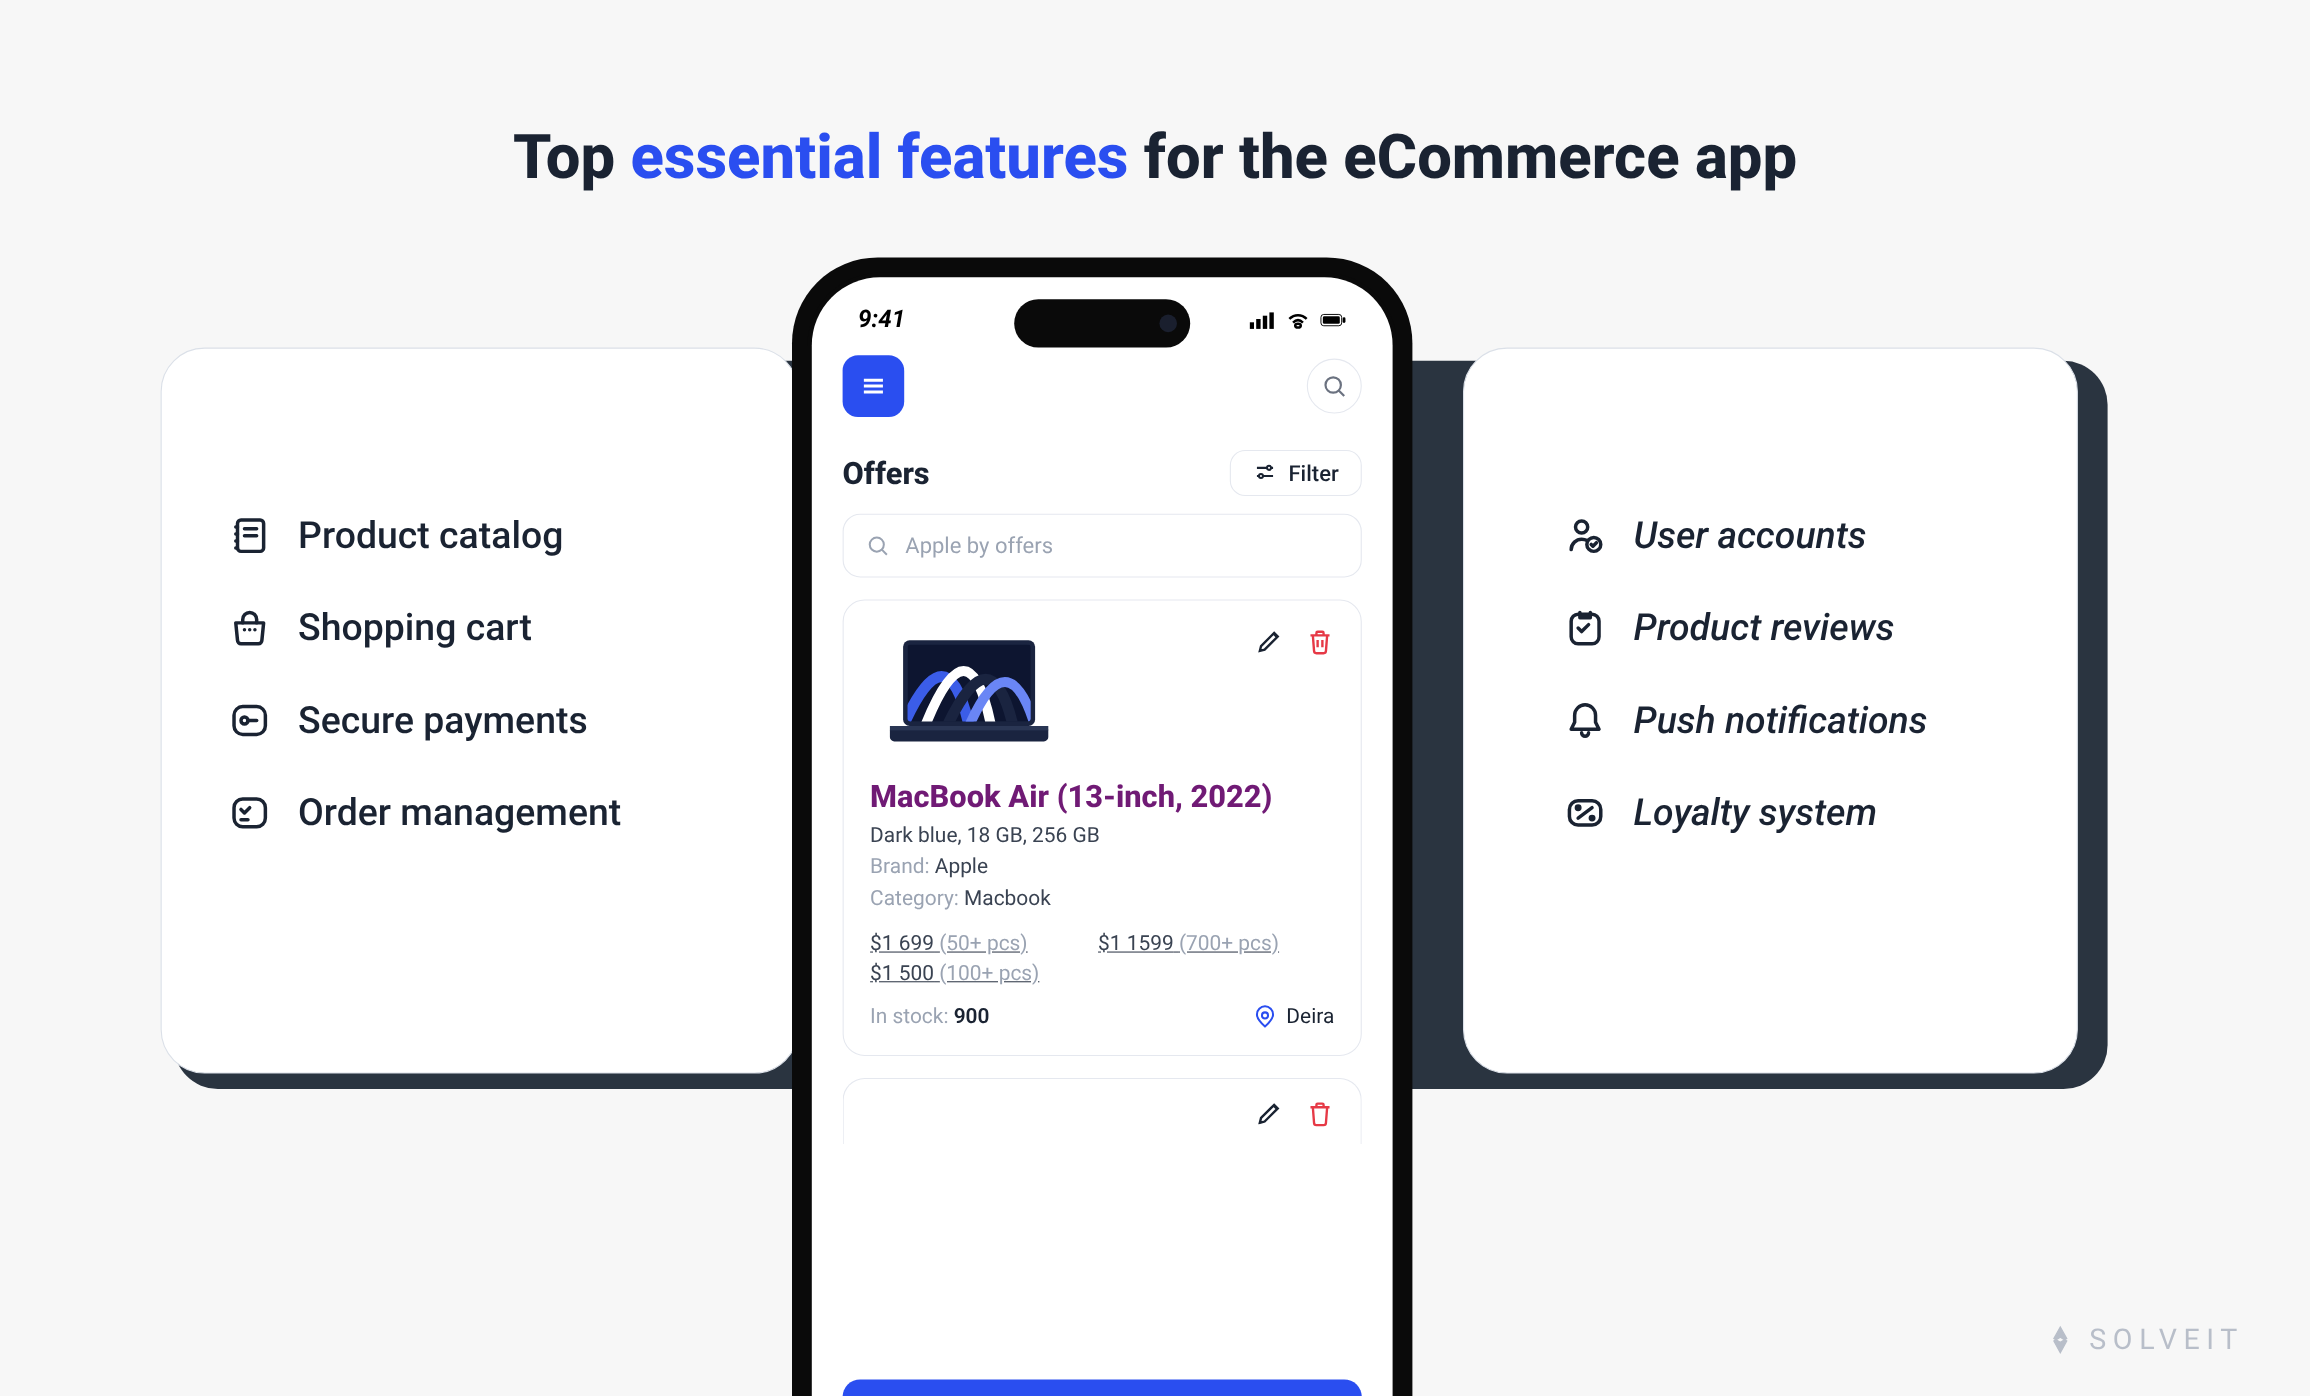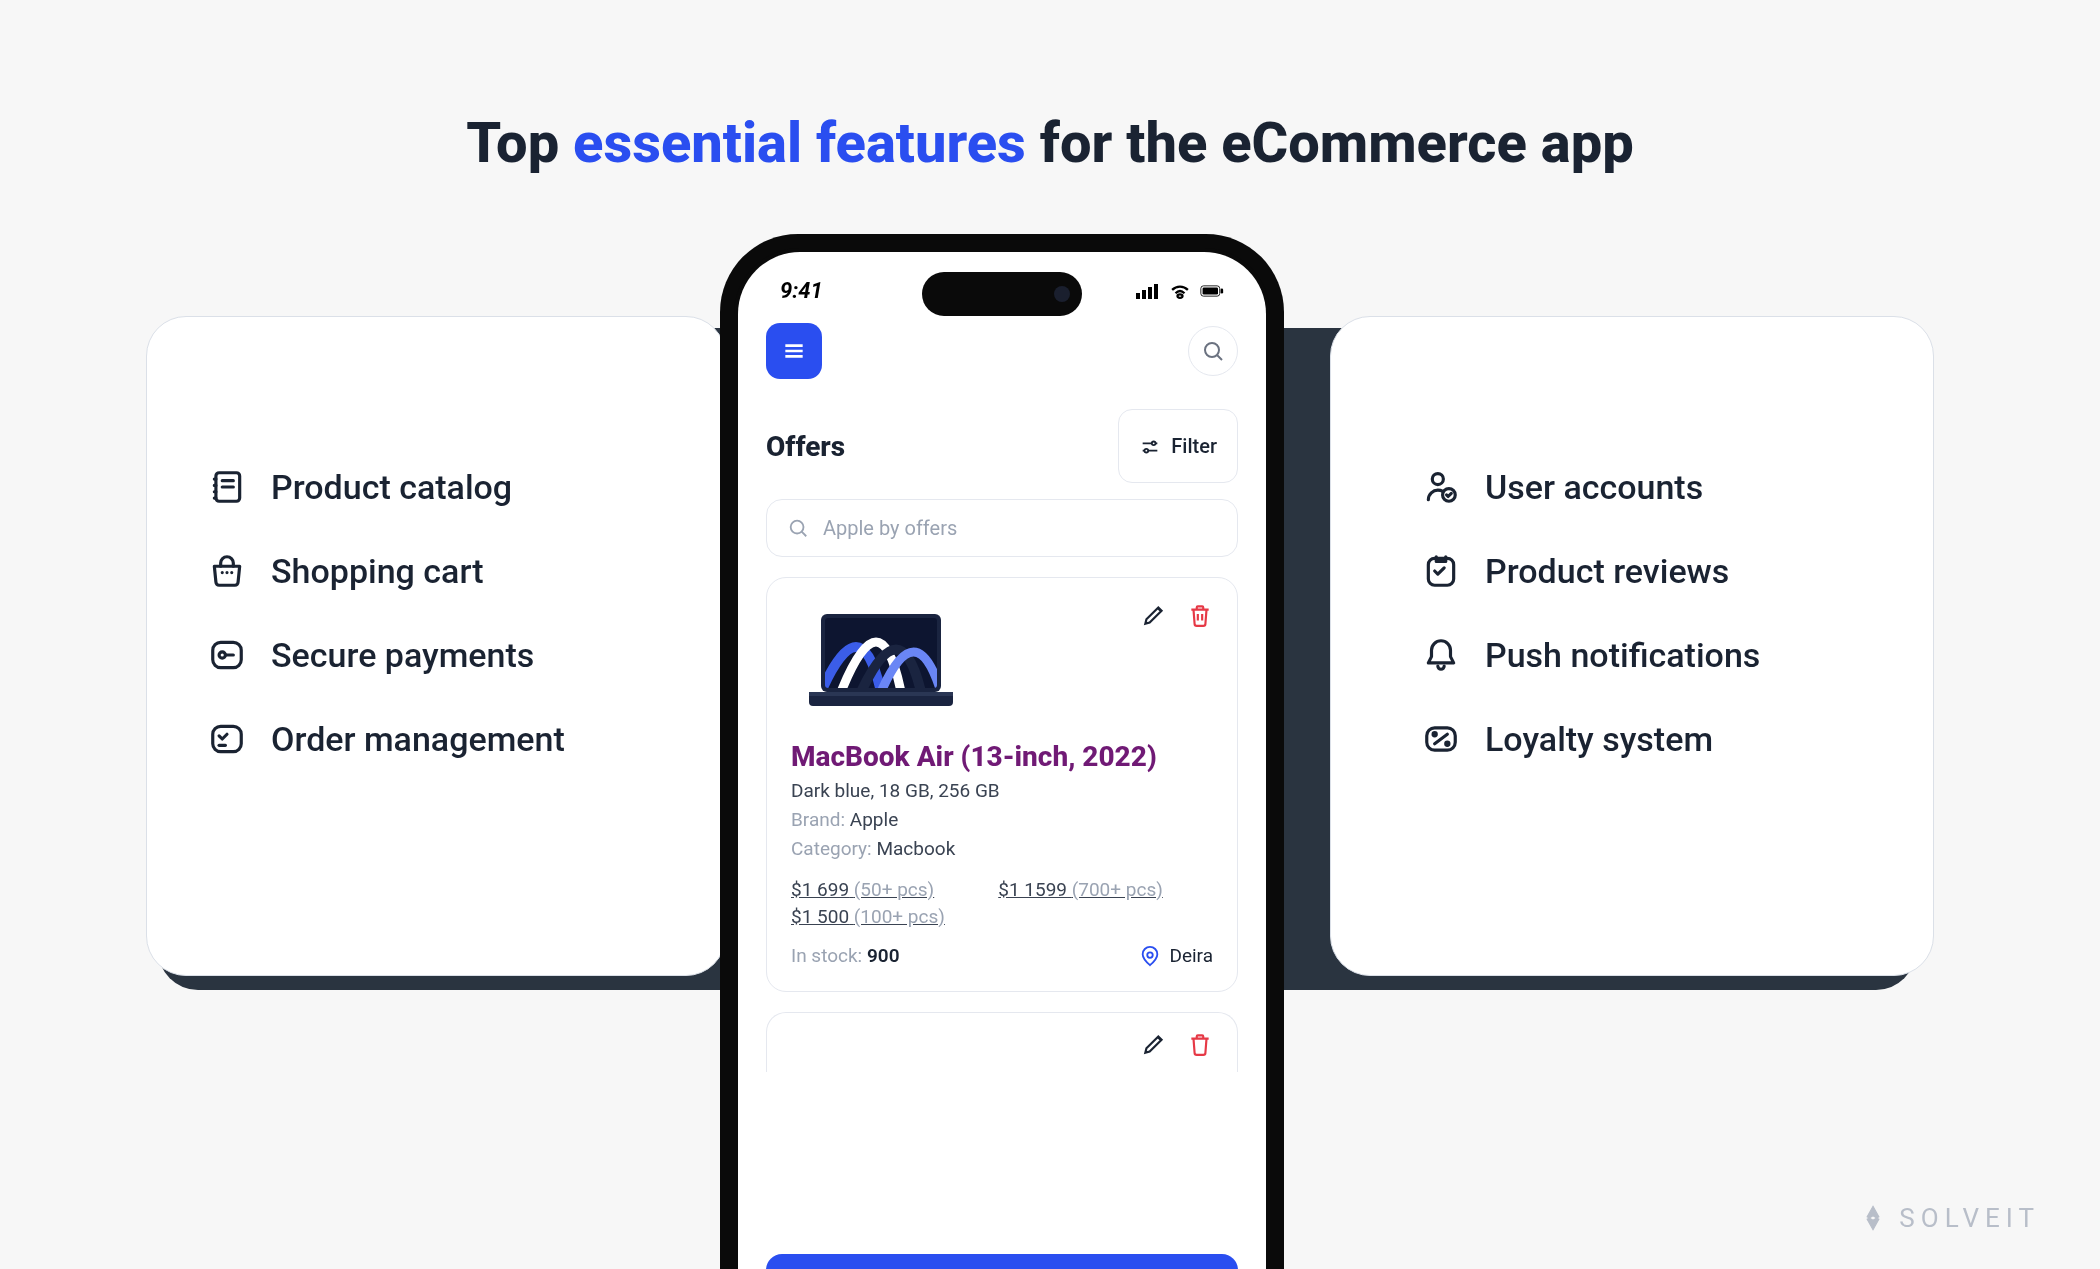--- a/index.html
+++ b/index.html
@@ -33,21 +33,21 @@
   .panel {
     position: absolute;
     background: #fff;
     border: 1.5px solid #dbe0e8;
     border-radius: 40px;
     top: 316px;
     height: 660px;
     padding: 150px 60px 0 60px;
   }
   .panel.left { left: 146px; width: 580px; }
-  .panel.right { left: 1330px; width: 604px; padding-left: 90px; }
+  .panel.right { left: 1330px; width: 559px; padding-left: 90px; font-style: italic; }
 
   .feature {
     display: flex;
     align-items: center;
     gap: 24px;
     margin-bottom: 44px;
   }
   .feature .icon {
     width: 40px; height: 40px;
     display: flex; align-items: center; justify-content: center;
@@ -128,21 +128,21 @@
   }
   .search-btn svg { stroke:#6b7280; stroke-width:2; fill:none; width:24px; height:24px;}
 
   .section-head {
     display:flex; justify-content:space-between; align-items:center;
     padding: 12px 28px 16px;
   }
   .section-title { font-size: 28px; font-weight: 800; color:#1a2332; }
   .filter-btn {
     border:1.5px solid #e5e8ef; border-radius: 14px;
-    padding: 24px 20px; display:flex; align-items:flex-end; gap:10px;
+    padding: 8px 20px; display:flex; align-items:flex-start; gap:10px;
     font-size: 20px; color:#1a2332; font-weight:500;
   }
   .filter-btn svg { width:22px; height:22px; stroke:#1a2332; stroke-width:2; fill:none; }
 
   .search-field {
     margin: 0 28px 20px;
     border:1.5px solid #e5e8ef; border-radius: 16px;
     padding: 16px 20px; display:flex; align-items:center; gap:14px;
     color:#9aa3b2; font-size:20px;
   }

